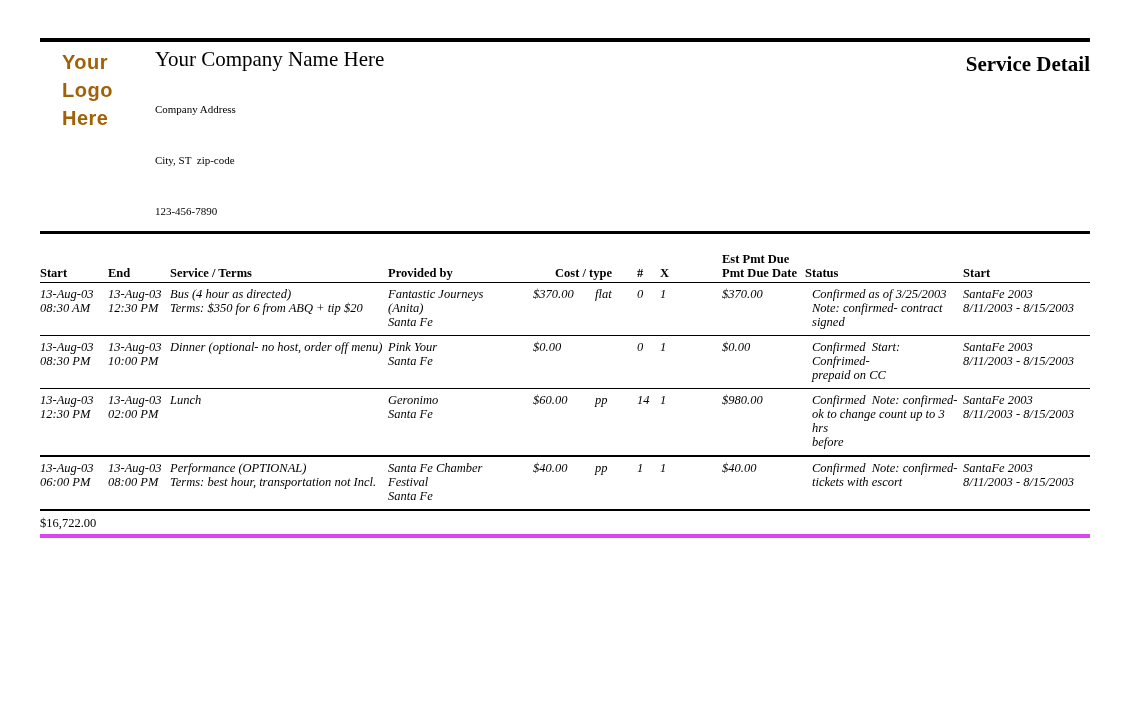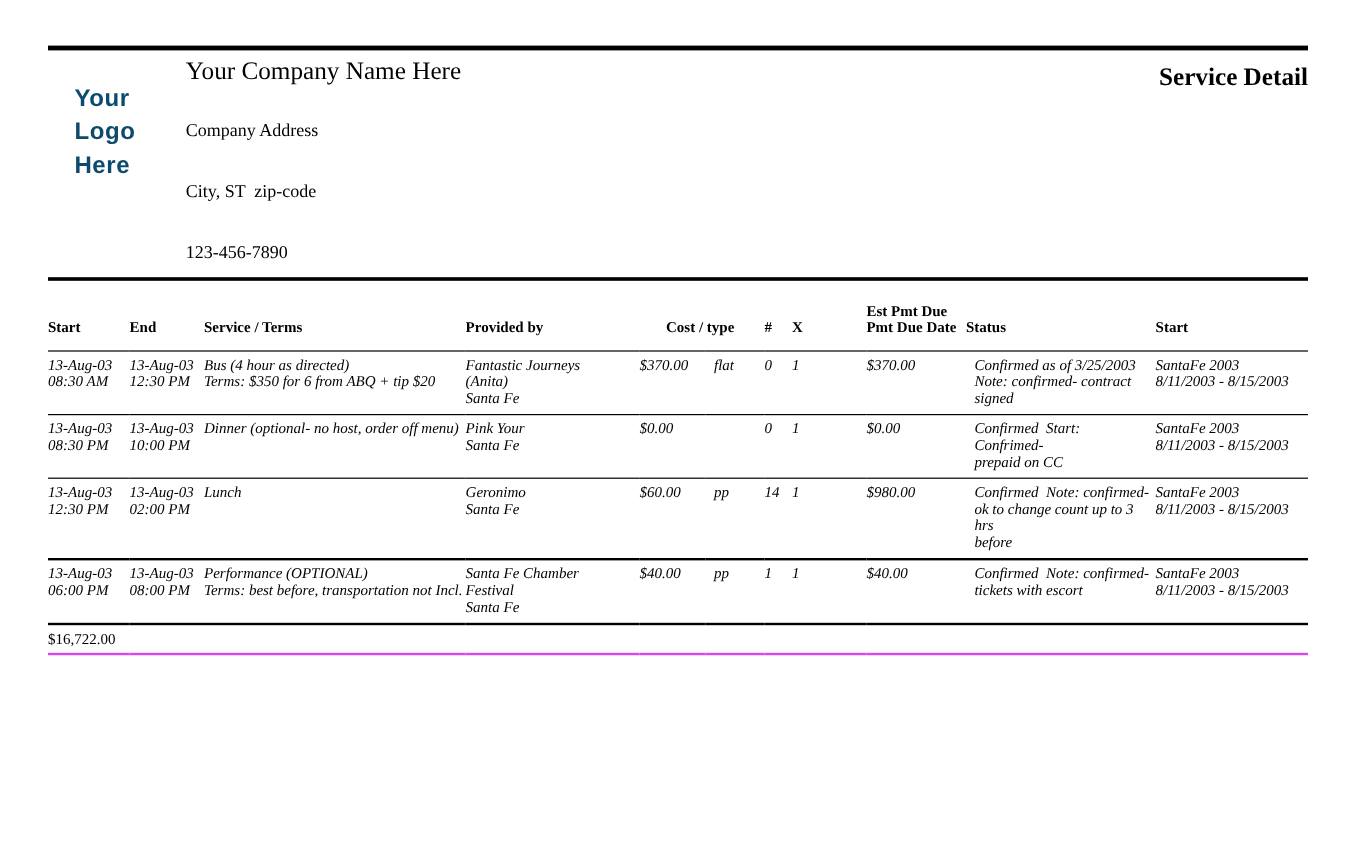--- a/index.html
+++ b/index.html
@@ -24,21 +24,21 @@
   .logo {
     margin-left: 22px;
     font-family: "Liberation Sans", sans-serif;
     font-weight: bold;
     font-size: 20px; line-height: 28px;
     letter-spacing: 0.5px;
     white-space: pre-wrap;
   }
   .company-block { margin-left: 42px; padding-top: 2px; }
   .company-name { font-size: 21px; line-height: 18px; margin-bottom: 10px; white-space: pre-wrap; }
-  .company-line { font-size: 15px; line-height: 19px; white-space: pre-wrap; margin-top: 32px; }
+  .company-line { font-size: 11px; line-height: 19px; white-space: pre-wrap; margin-top: 32px; }
   .report-title {
     margin-left: auto;
     font-size: 21px; font-weight: bold;
     line-height: 24px;
     padding-top: 4px;
     text-align: left;
   }
 
   table.svc {
     margin: 18px 0 0 40px;
@@ -51,48 +51,48 @@
     vertical-align: top;
     white-space: pre-wrap;
     line-height: 14px;
     font-weight: normal;
     text-align: left;
     overflow: hidden;
   }
   table.svc thead th {
     vertical-align: bottom;
     font-weight: bold;
-    padding-bottom: 12px;
+    padding-bottom: 2px;
     border-bottom: 1px solid #000;
   }
   table.svc tbody td { padding-top: 4px; padding-bottom: 6px; font-style: italic; }
   tr.sep-thin  td { border-bottom: 1px solid #000; }
   tr.sep-mid   td { border-bottom: 2px solid #000; }
   .col-right { text-align: right; }
   .col-center { text-align: center; }
   .pad-type { padding-left: 7px; }
   .pad-status { padding-left: 7px; }
   .pad-tour { padding-left: 3px; }
   th.h-costtype { text-align: center; padding-left: 22px; font-family: Liberation Serif, serif; }
   th.h-status { text-align: center; }
   tfoot td {
     font-weight: bold;
     padding-top: 5px; padding-bottom: 4px;
-    border-bottom: 2px solid #d946ef;
+    border-bottom: 4px solid #d946ef;
   }
 </style>
 </head>
 <body>
 
 <div class="page">
 
   <div class="rule rule-top"></div>
 
   <div class="header-band">
-    <div class="logo" style="color: #0c4a6e; margin-top: 20px;">Your
+    <div class="logo" style="color: #a16207;">Your
 Logo
 Here</div>
     <div class="company-block">
       <div class="company-name">Your Company Name Here</div>
       <div class="company-line">Company Address</div>
       <div class="company-line">City, ST  zip-code</div>
       <div class="company-line">123-456-7890</div>
     </div>
     <div class="report-title">Service Detail</div>
   </div>
@@ -186,21 +186,21 @@
 before</td>
         <td class="pad-tour">SantaFe 2003
 8/11/2003 - 8/15/2003</td>
       </tr>
       <tr class="sep-mid">
         <td>13-Aug-03
 06:00 PM</td>
         <td>13-Aug-03
 08:00 PM</td>
         <td>Performance (OPTIONAL)
-Terms: best before, transportation not Incl.</td>
+Terms: best hour, transportation not Incl.</td>
         <td>Santa Fe Chamber
 Festival
 Santa Fe</td>
         <td class="col-right">$40.00</td>
         <td class="pad-type">pp</td>
         <td class="col-right">1</td>
         <td class="col-right">1</td>
         <td class="col-right">$40.00</td>
         <td class="pad-status">Confirmed  Note: confirmed-
 tickets with escort</td>

